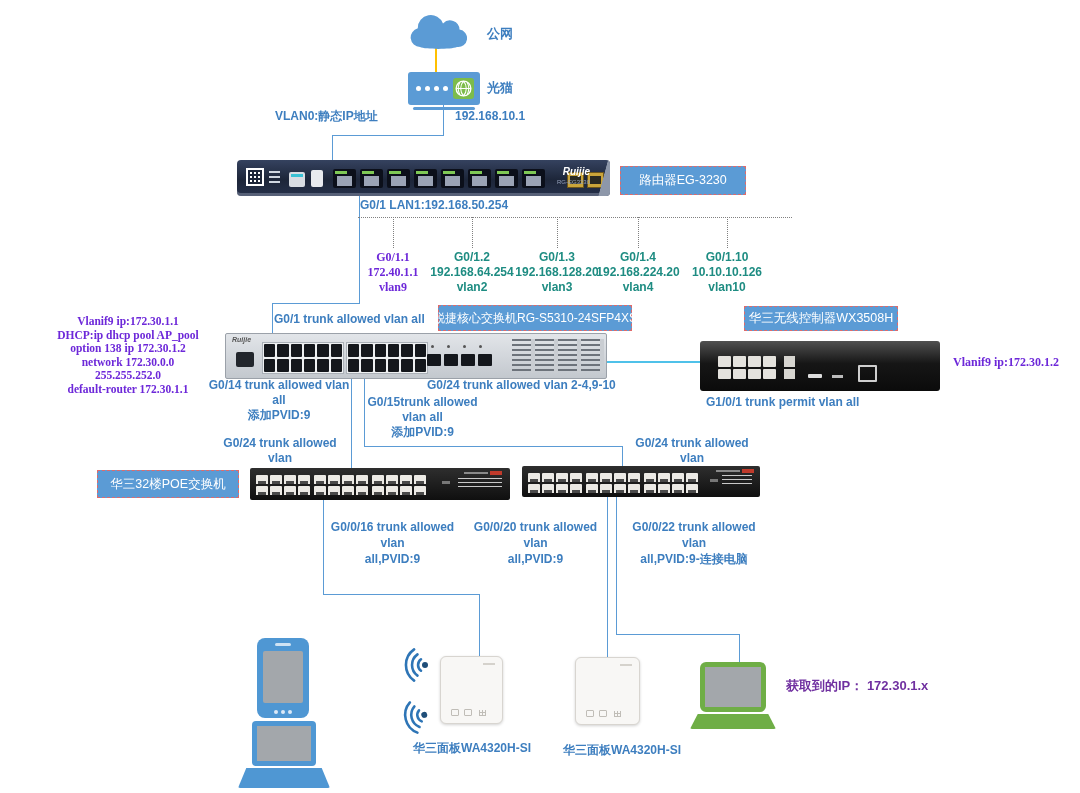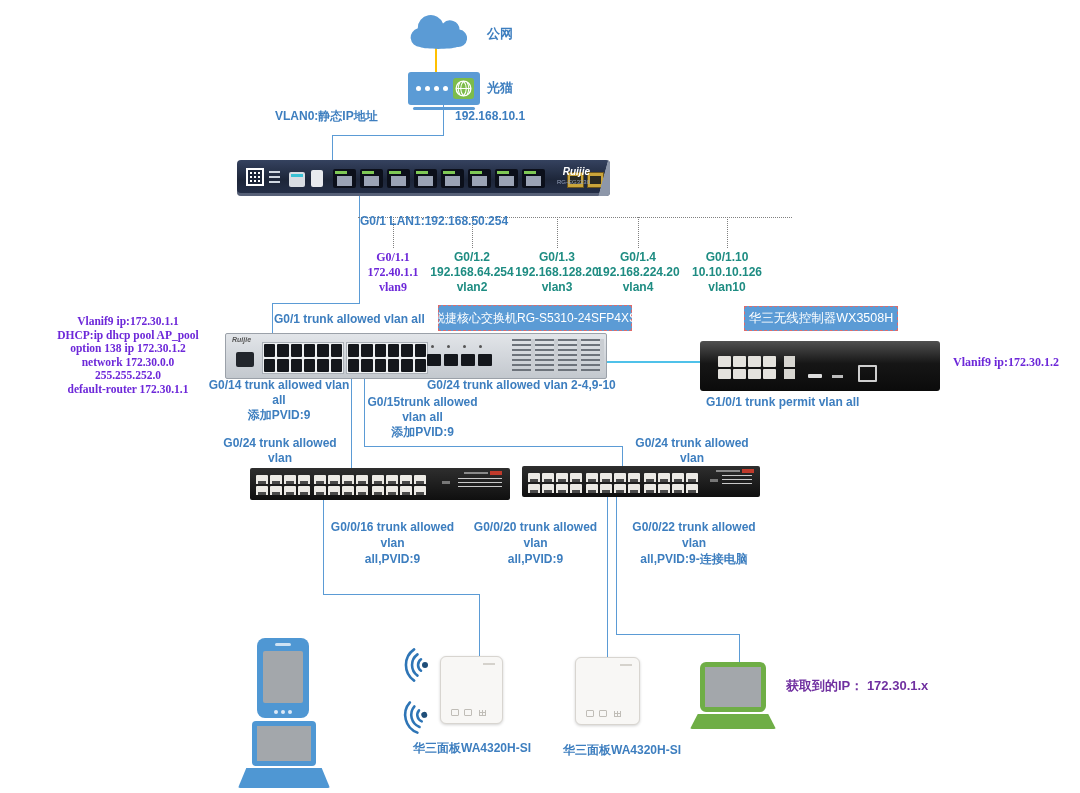--- a/index.html
+++ b/index.html
@@ -177,21 +177,22 @@
         <i></i>
         <i></i>
         <i></i>
         <i></i>
       </span>
     <span class="sfp-y" style="left:330px;"></span>
     <span class="sfp-y" style="left:350px;"></span>
     <span class="brand-ruijie">Ruijie</span>
     <span class="brand-model">RG-EG3230</span>
   </div>
-  <div class="t" style="left:360px;top:198px;margin-top:16px;">G0/1 LAN1:192.168.50.254</div>
+  <div class="badge" style="left:620px;top:166px;width:124px;height:27px;">路由器EG-3230</div>
+  <div class="t" style="left:360px;top:198px;">G0/1 LAN1:192.168.50.254</div>
 
   <div class="t tc red" style="left:333px;top:250px;width:120px;">
     <div>G0/1.1</div>
     <div>172.40.1.1</div>
     <div>vlan9</div>
   </div>
   <div class="t tc teal" style="left:412px;top:250px;width:120px;">
     <div>G0/1.2</div>
     <div>192.168.64.254</div>
     <div>vlan2</div>
@@ -303,20 +304,21 @@
   </div>
   <div class="t tc" style="left:210px;top:436px;width:140px;">
     <div>G0/24 trunk allowed vlan</div>
     <div>all,PVID:9</div>
   </div>
   <div class="t tc" style="left:622px;top:436px;width:140px;">
     <div>G0/24 trunk allowed vlan</div>
     <div>all,PVID:9</div>
   </div>
 
+  <div class="badge" style="left:97px;top:470px;width:140px;height:26px;">华三32楼POE交换机</div>
   <div class="poe" style="left:250px;top:468px;width:260px;height:32px;">
     <span class="poe-g" style="left:6px;">
         <i></i>
         <i></i>
         <i></i>
         <i></i>
         <i></i>
         <i></i>
         <i></i>
         <i></i>

